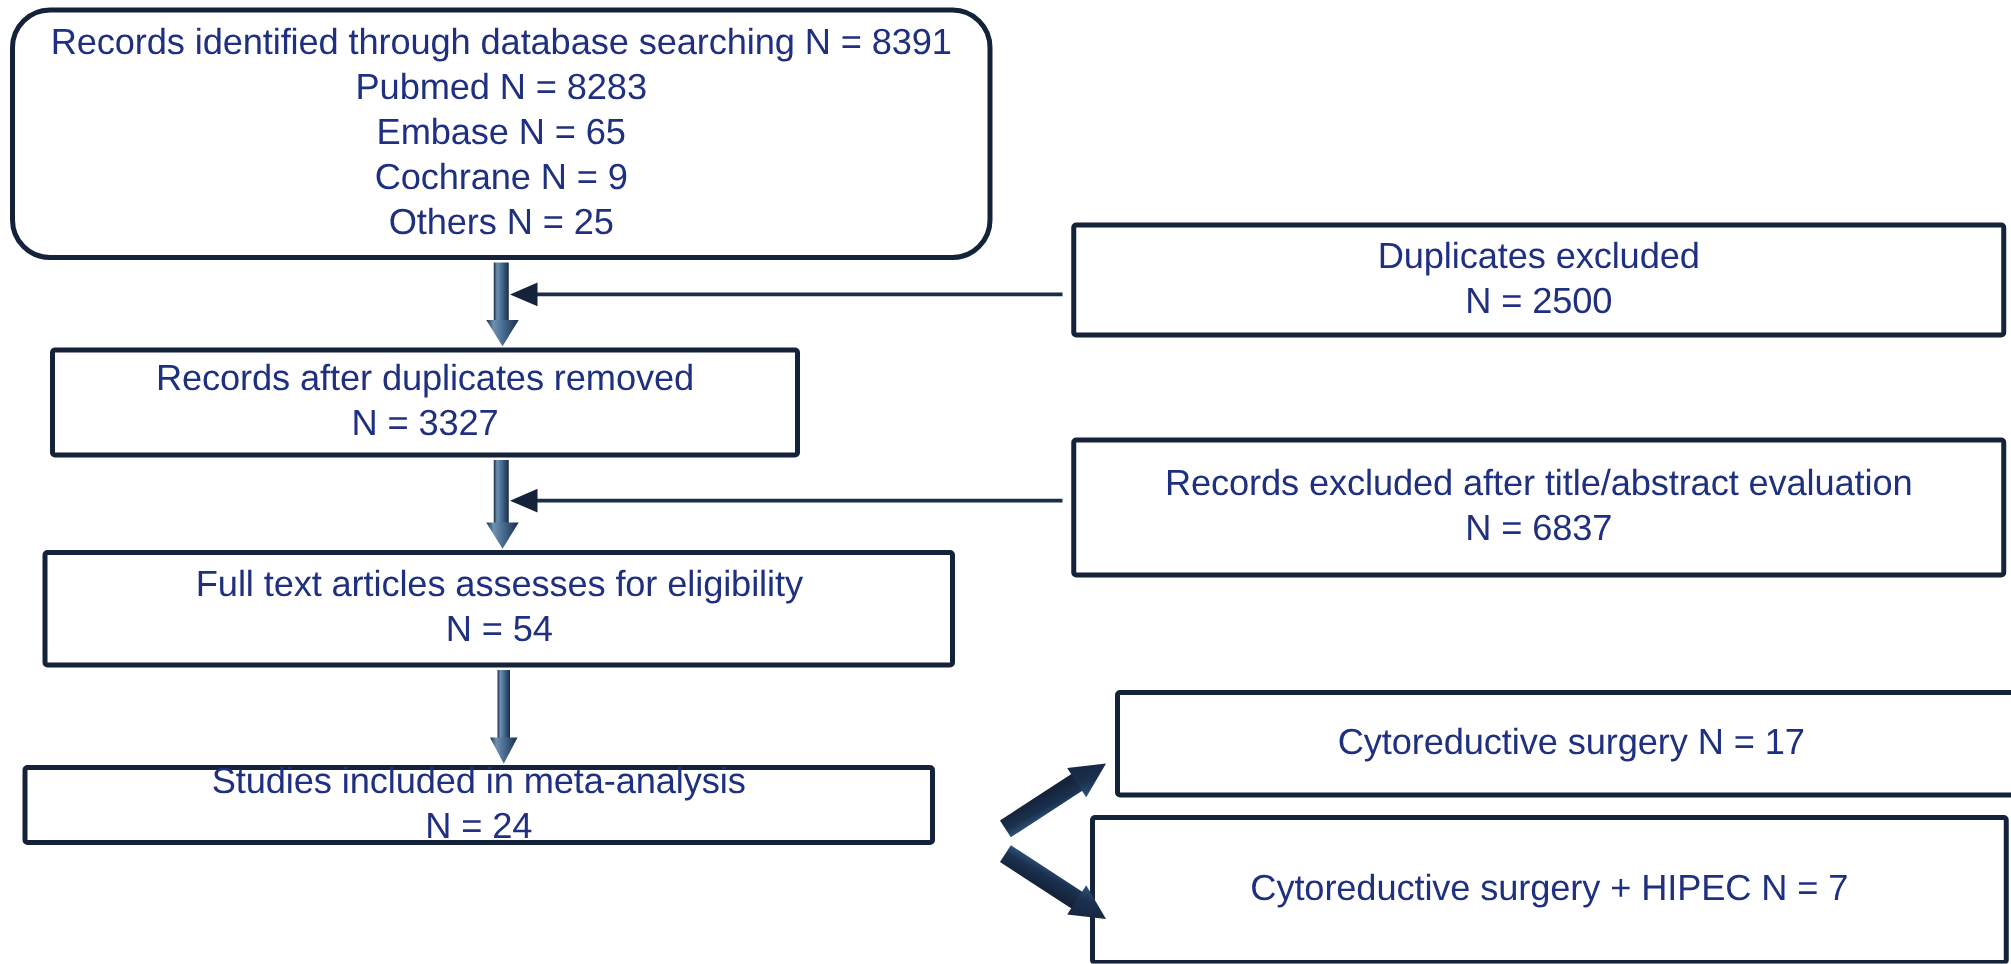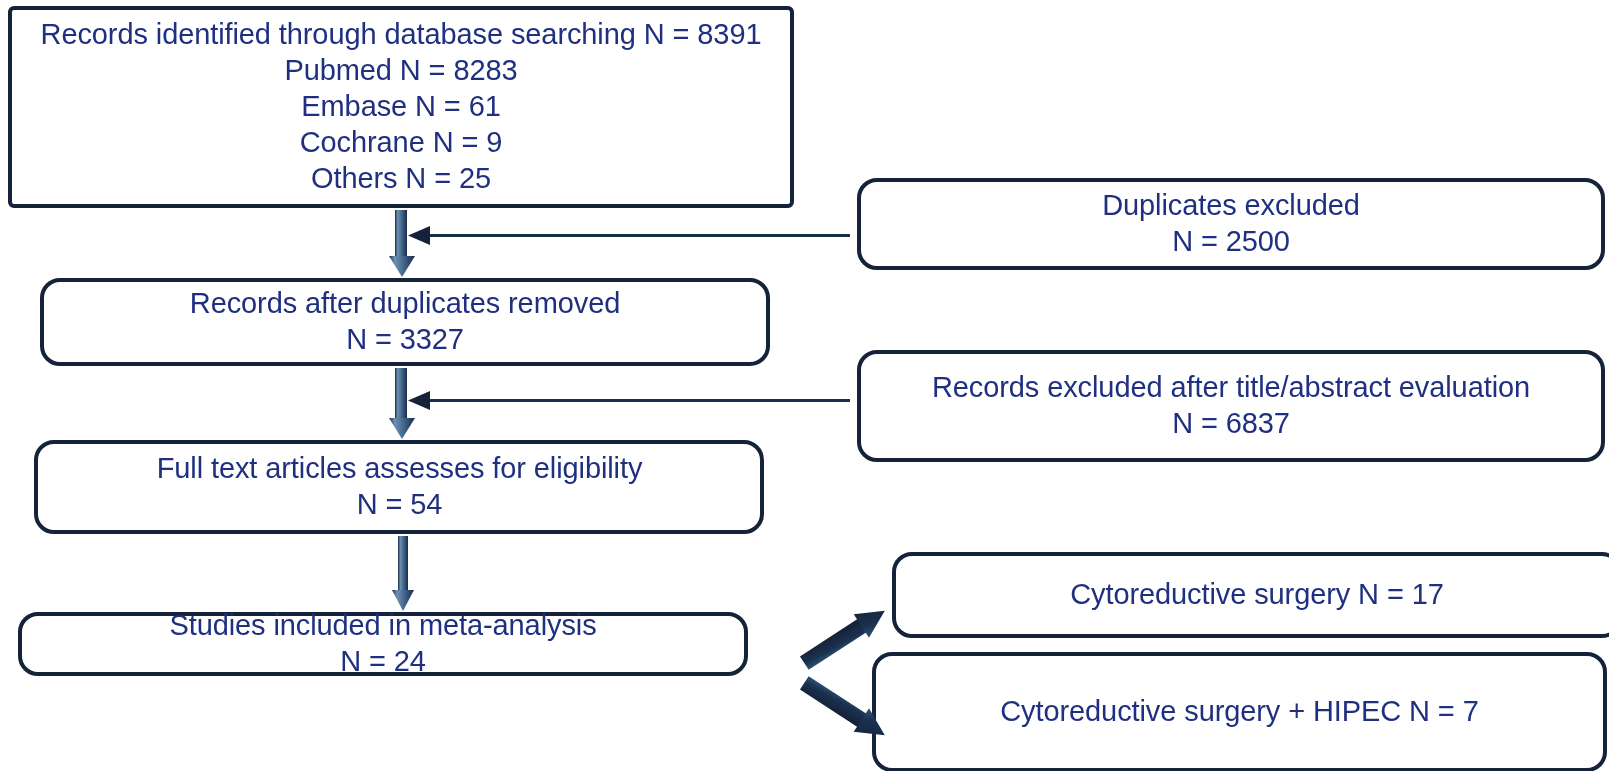--- a/index.html
+++ b/index.html
@@ -16,41 +16,41 @@
     width: 1609px;
     height: 771px;
     background: #ffffff;
     overflow: hidden;
   }
   .node {
     position: absolute;
     box-sizing: border-box;
     background: #ffffff;
     border: 4px solid #15233A;
-    border-radius: 20px;
+    border-radius: 4px;
     display: flex;
     flex-direction: column;
     align-items: center;
     justify-content: center;
     color: #1F3080;
     font-family: "Liberation Sans", sans-serif;
     font-size: 29px;
     line-height: 1.24;
     text-align: center;
     letter-spacing: -0.1px;
     padding: 4px 14px;
   }
   .node .ln {
     display: block;
     white-space: nowrap;
   }
 
   
-  #box-identified { left: 8px;  top: 6px;   width: 786px; height: 202px; border-radius: 6px; }
-  #box-dedup      { left: 40px; top: 278px; width: 730px; height: 88px;  }
+  #box-identified { left: 8px;  top: 6px;   width: 786px; height: 202px; border-radius: 32px; }
+  #box-dedup      { left: 40px; top: 278px; width: 600px; height: 88px;  }
   #box-fulltext   { left: 34px; top: 440px; width: 730px; height: 94px; padding-left: 15px;  }
   #box-included   { left: 18px; top: 612px; width: 730px; height: 64px;  }
 
   
   #box-duplicates  { left: 857px; top: 178px; width: 748px; height: 92px;  }
   #box-excluded    { left: 857px; top: 350px; width: 748px; height: 112px; text-align: right; }
   #box-crs         { left: 892px; top: 552px; width: 730px; height: 86px;  }
   #box-crs-hipec   { left: 872px; top: 652px; width: 735px; height: 120px;  }
 
   
@@ -75,21 +75,21 @@
   #arrow-d-down { left: 786px; top: 668px; width: 104px; height: 78px; }
 </style>
 </head>
 <body>
 
 <div id="diagram">
 
   <div class="node" id="box-identified">
     <span class="ln">Records identified through database searching N = 8391</span>
     <span class="ln">Pubmed N = 8283</span>
-    <span class="ln">Embase N = 61</span>
+    <span class="ln">Embase N = 65</span>
     <span class="ln">Cochrane N = 9</span>
     <span class="ln">Others N = 25</span>
   </div>
 
   <div class="node" id="box-dedup">
     <span class="ln">Records after duplicates removed</span>
     <span class="ln">N = 3327</span>
   </div>
 
   <div class="node" id="box-fulltext">

